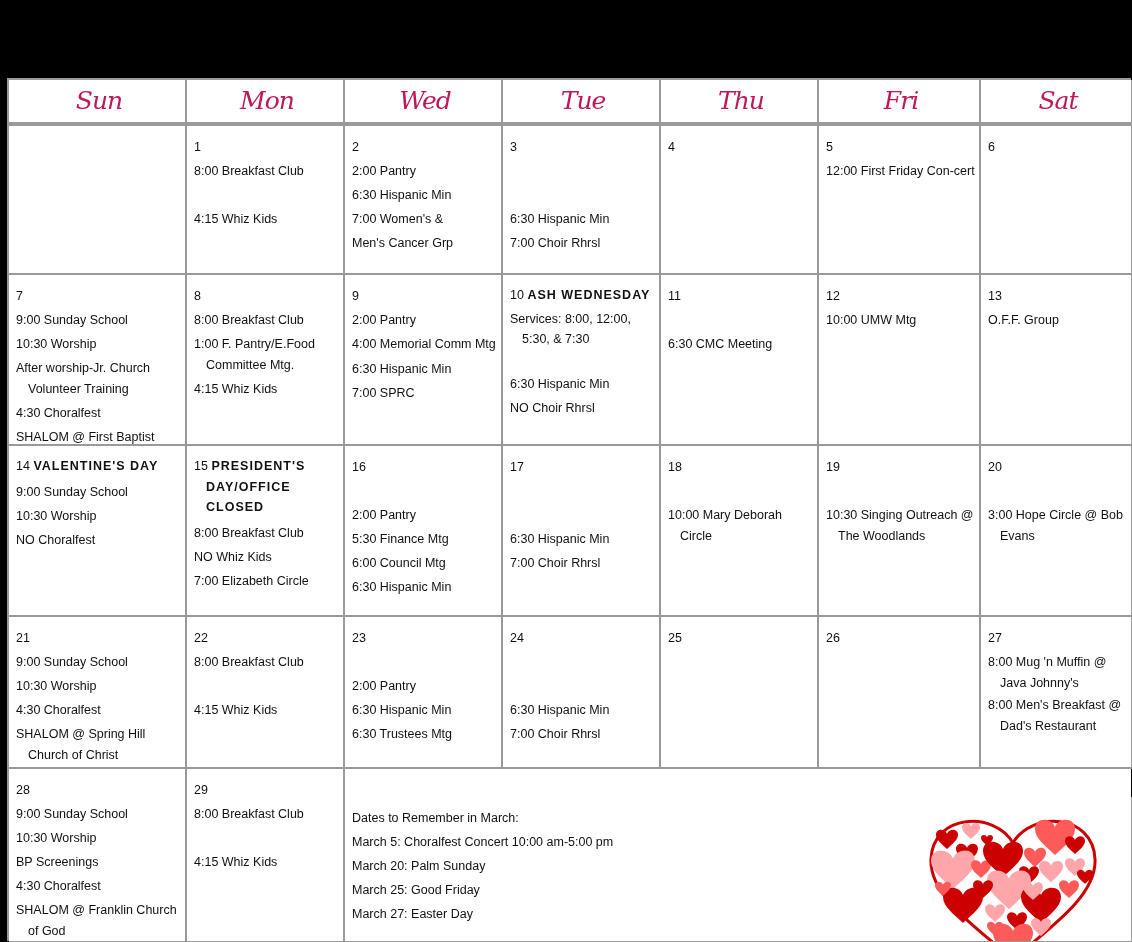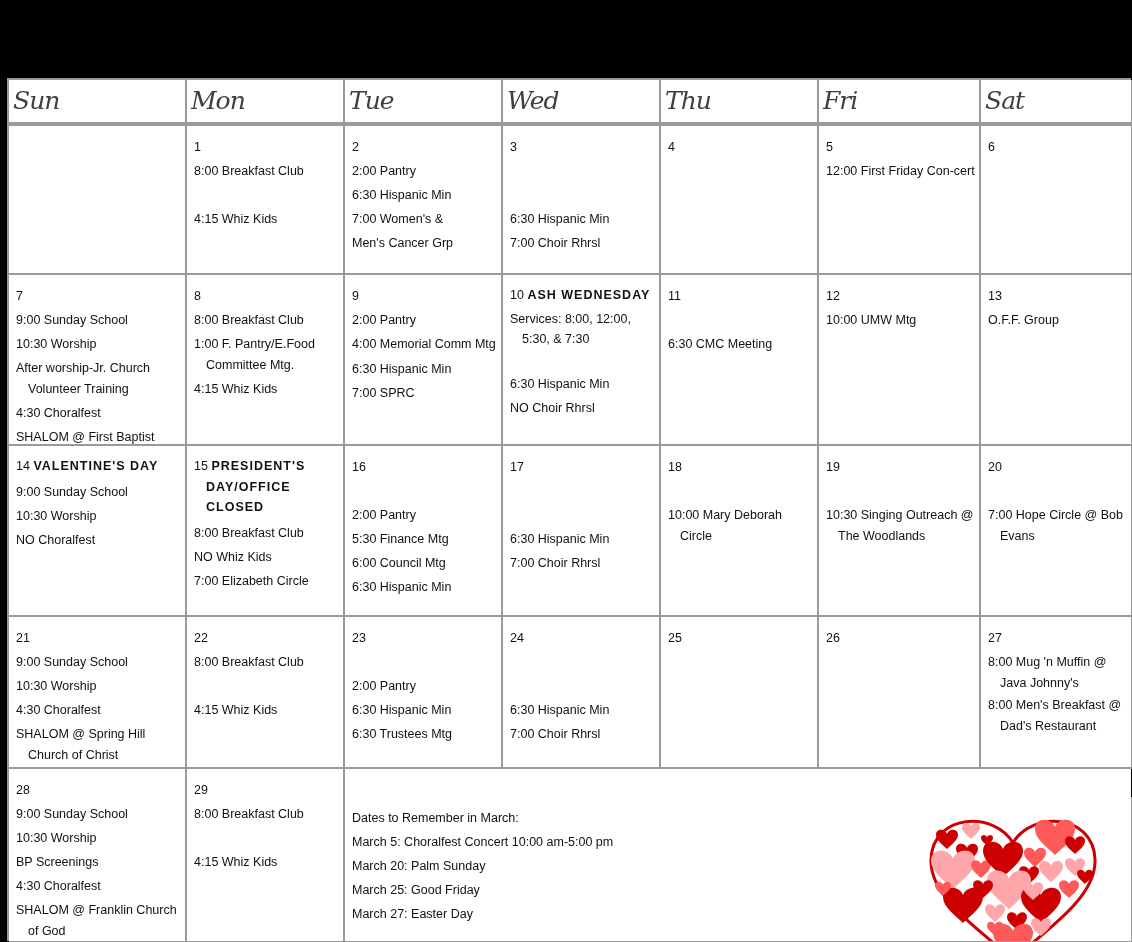--- a/index.html
+++ b/index.html
@@ -16,41 +16,41 @@
     border-top: 2px solid #9a9a9a; border-left: 2px solid #9a9a9a;
     box-sizing: border-box;
   }
   .hd, .cell {
     border-right: 2px solid #9a9a9a; border-bottom: 2px solid #9a9a9a;
     box-sizing: border-box; overflow: hidden; position: relative;
   }
   .hd {
     border-bottom: 4px solid #9a9a9a;
     font-family: "DejaVu Serif", serif; font-style: italic;
-    font-size: 25px; color: #404040; padding: 6px 0 0 4px; letter-spacing: -1px;
+    font-size: 25px; color: #be185d; padding: 6px 0 0 4px; letter-spacing: -1px; text-align: center;
   }
   .cell { padding: 9px 0 0 7px; font-size: 12.5px; color: #111; line-height: 24px; }
   .daynum { display: block; line-height: 24px; }
   .hang { padding-left: 12px; text-indent: -12px; line-height: 20.5px; margin: 1px 0 3px 0; }
   .ev { display: block; white-space: nowrap; }
   .ev.wrap { white-space: normal; padding-left: 12px; text-indent: -12px; line-height: 20.5px; margin: 2px 0 2px 0; }
   .gap { display: block; height: 24px; }
   .gap2 { display: block; height: 48px; }
   .span5 { grid-column: 3 / span 5; margin-top: 28px; }
   .heart { position: absolute; right: 30px; top: 10px; width: 176px; height: 160px; }
 </style>
 </head>
 <body>
 
 <div class="cal">
 
   <div class="hd">Sun</div>
   <div class="hd">Mon</div>
+  <div class="hd">Wed</div>
   <div class="hd">Tue</div>
-  <div class="hd">Wed</div>
   <div class="hd">Thu</div>
   <div class="hd">Fri</div>
   <div class="hd">Sat</div>
 
   <div class="cell"></div>
   <div class="cell">
     <span class="daynum">1</span>
     <span class="ev">8:00 Breakfast Club</span>
     <span class="gap"></span>
     <span class="ev">4:15 Whiz Kids</span>
@@ -153,21 +153,21 @@
     <span class="ev wrap">10:00 Mary Deborah Circle</span>
   </div>
   <div class="cell">
     <span class="daynum">19</span>
     <span class="gap"></span>
     <span class="ev wrap">10:30 Singing Outreach @ The Woodlands</span>
   </div>
   <div class="cell">
     <span class="daynum">20</span>
     <span class="gap"></span>
-    <span class="ev wrap">7:00 Hope Circle @ Bob Evans</span>
+    <span class="ev wrap">3:00 Hope Circle @ Bob Evans</span>
   </div>
 
   <div class="cell">
     <span class="daynum">21</span>
     <span class="ev">9:00 Sunday School</span>
     <span class="ev">10:30 Worship</span>
     <span class="ev">4:30 Choralfest</span>
     <span class="ev wrap">SHALOM @ Spring Hill Church of Christ</span>
   </div>
   <div class="cell">

